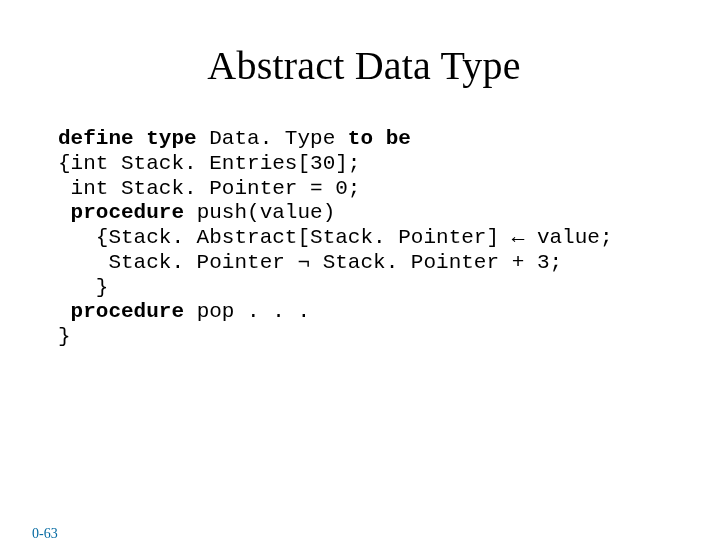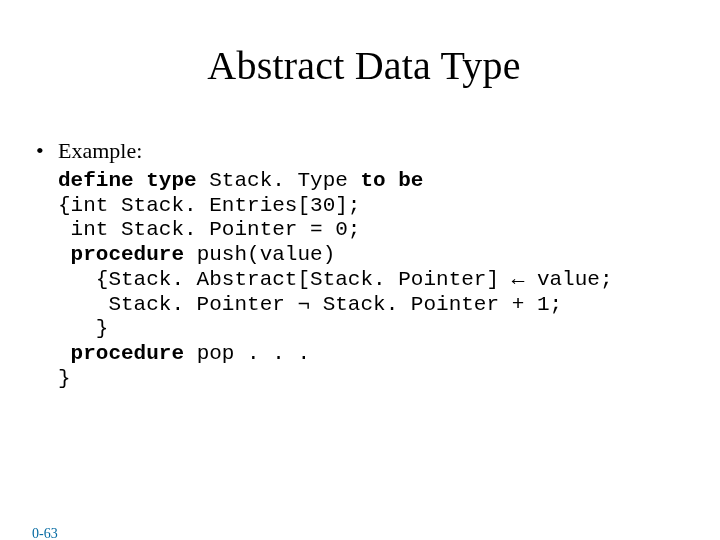--- a/index.html
+++ b/index.html
@@ -16,21 +16,21 @@
     position: relative;
     width: 720px;
     height: 540px;
     box-sizing: border-box;
   }
   .title {
     text-align: center;
     font-size: 40px;
     font-weight: 400;
     margin-top: 42px;
-    margin-bottom: 49px;
+    margin-bottom: 38px;
     letter-spacing: 0.2px;
     padding-left: 8px;
   }
   .body {
     margin: 0 36px 0 36px;
     font-size: 22px;
     line-height: 1.22;
   }
   ul.bullets {
     list-style: none;
@@ -70,28 +70,27 @@
 </style>
 </head>
 <body>
 
 <div class="slide">
 
   <div class="title">Abstract Data Type</div>
 
   <div class="body">
     <ul class="bullets">
-      <li>Example:</li>
     </ul>
 
-    <div class="code"><span class="kw">define type</span><span> Stack. Type </span><span class="kw">to be</span>
+    <div class="code"><span class="kw">define type</span><span> Data. Type </span><span class="kw">to be</span>
 <span>{int Stack. Entries[30];</span>
 <span> int Stack. Pointer = 0;</span>
 <span class="kw"> procedure</span><span> push(value)</span>
 <span>   {Stack. Abstract[Stack. Pointer] ← value;</span>
-<span>    Stack. Pointer ¬ Stack. Pointer + 1;</span>
+<span>    Stack. Pointer ¬ Stack. Pointer + 3;</span>
 <span>   }</span>
 <span class="kw"> procedure</span><span> pop . . .</span>
 <span>}</span></div>
   </div>
 
   <div class="pagenum">0-63</div>
 </div>
 
 </body></html>

